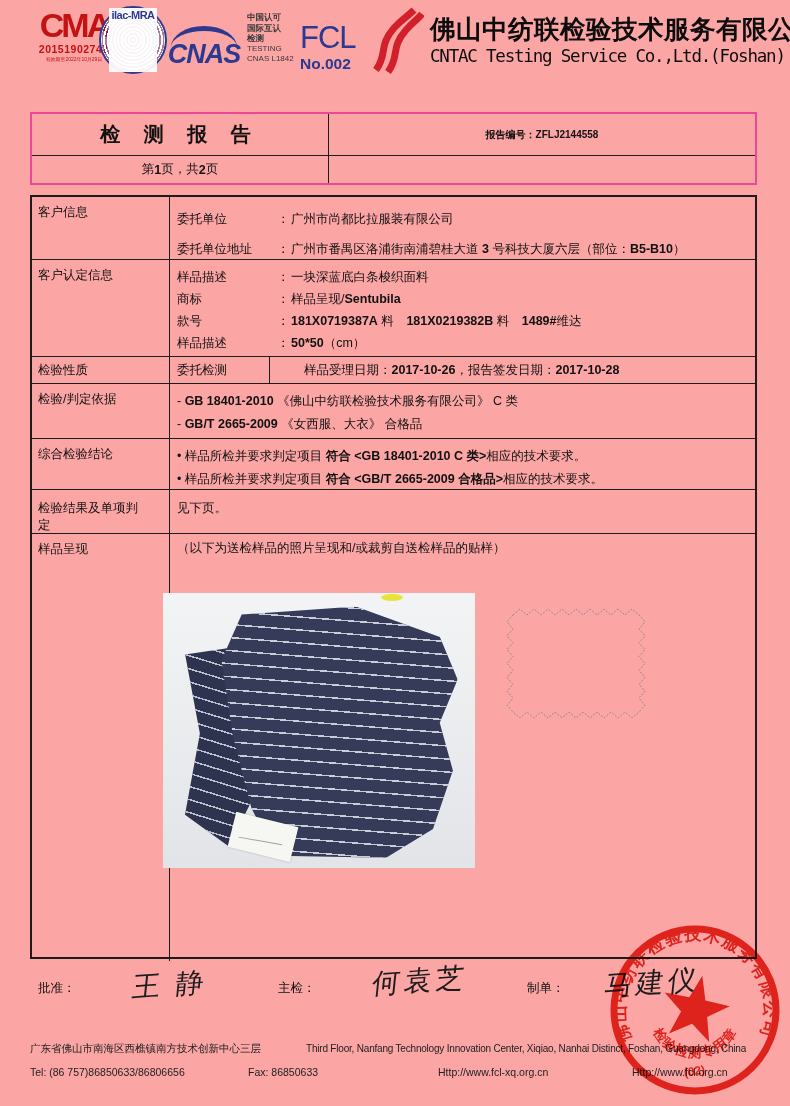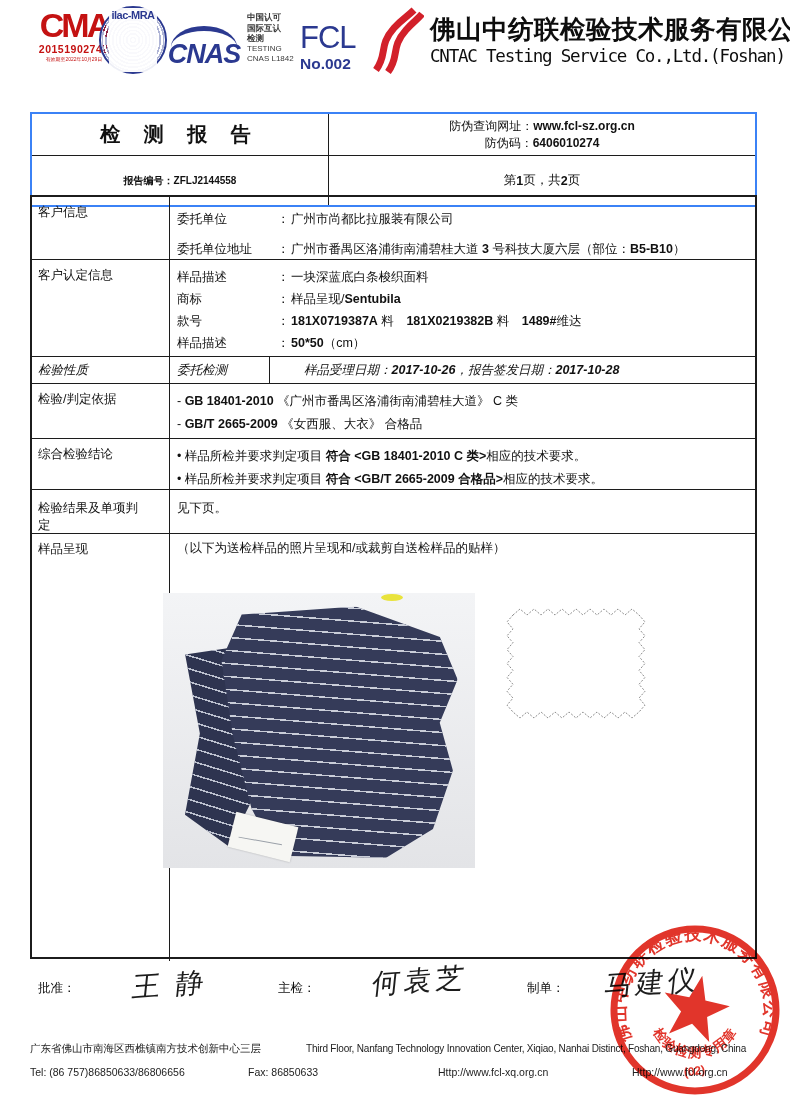--- a/index.html
+++ b/index.html
@@ -1,16 +1,16 @@
 <!DOCTYPE html>
 <html><head>
 <meta charset="utf-8">
 <style>
   html,body{margin:0;padding:0;background:#888;}
-  #page{position:relative;width:790px;height:1106px;background:#ffffff;overflow:hidden;
+  #page{position:relative;width:790px;height:1106px;background:#fca5a5;overflow:hidden;
         font-family:"Liberation Sans",sans-serif;color:#111;}
   .abs{position:absolute;}
 
   
   .cma{left:26px;top:8px;width:96px;text-align:center;color:#c41212;}
   .cma-mark{font-weight:bold;font-size:34px;letter-spacing:-3px;line-height:34px;}
   .cma-no{font-weight:bold;font-size:10.5px;letter-spacing:.5px;margin-top:1px;}
   .cma-valid{font-size:5.5px;transform:scale(.9);margin-top:1px;}
   .ilac{left:99px;top:6px;width:64px;height:64px;border:2.5px solid #2b3990;border-radius:50%;
         background:repeating-radial-gradient(circle at 50% 50%, #fff 0 2px, rgba(43,57,144,.38) 2px 3.5px);
@@ -25,21 +25,21 @@
   .acc .lat{font-size:8px;}
   .fcl{left:300px;top:14px;width:70px;color:#2b3990;}
   .fcl-mark{font-weight:normal;font-size:31px;letter-spacing:-1px;line-height:31px;margin-top:8px;}
   .fcl-no{font-weight:bold;font-size:15.5px;margin-top:2px;}
   .swoosh{left:368px;top:6px;}
   .co-cn{left:430px;top:12px;width:356px;font-size:25.5px;font-weight:bold;letter-spacing:.5px;color:#0d0d0d;white-space:nowrap;}
   .co-en{left:430px;top:46px;width:356px;font-size:17.5px;font-family:"DejaVu Sans Mono",monospace;
          letter-spacing:-1.2px;color:#0d0d0d;white-space:nowrap;}
 
   
-  .t1{left:30px;top:112px;width:727px;height:95px;border:2px solid #3b82f6;box-sizing:border-box;
+  .t1{left:30px;top:112px;width:727px;height:73px;border:2px solid #ec4899;box-sizing:border-box;
       display:grid;grid-template-columns:297px 1fr;grid-template-rows:42px 1fr;}
   .t1 > div{border-right:1.5px solid #1c1c1c;border-bottom:1.5px solid #1c1c1c;
       display:flex;align-items:center;justify-content:center;box-sizing:border-box;}
   .t1 > div:nth-child(2n){border-right:0;}
   .t1 > div:nth-child(n+3){border-bottom:0;}
   .t1-title{font-size:20px;font-weight:bold;letter-spacing:9px;}
   .t1-anti{flex-direction:column;font-size:12px;line-height:17px;}
   .t1-repno{font-size:10px;font-weight:bold;}
   .t1-page{font-size:12.5px;}
   .b{font-weight:bold;}
@@ -122,28 +122,20 @@
     <svg width="56" height="70" viewBox="0 0 56 70">
       <path d="M8,64 C20,48 10,40 26,22 C34,13 40,10 46,4" stroke="#d2202a" stroke-width="7" fill="none"></path>
       <path d="M20,66 C32,50 22,42 38,24 C46,15 50,13 54,8" stroke="#d2202a" stroke-width="7" fill="none"></path>
     </svg>
   </div>
   <div class="abs co-cn">佛山中纺联检验技术服务有限公司</div>
   <div class="abs co-en">CNTAC Testing Service Co.,Ltd.(Foshan)</div>
 
   <div class="abs t1">
     <div class="t1-title">检 测 报 告</div>
-    <div class="t1-anti">
-      <div>
-        <span>防伪查询网址：</span><span class="b">www.fcl-sz.org.cn</span>
-      </div>
-      <div>
-        <span>防伪码：</span><span class="b">6406010274</span>
-      </div>
-    </div>
     <div class="t1-repno">
       <span>报告编号：</span>
         <span>ZFLJ2144558</span>
     </div>
     <div class="t1-page">
       <span>第 </span>
         <span class="b">1</span>
         <span> 页，共 </span>
         <span class="b">2</span>
         <span> 页</span>
@@ -187,36 +179,36 @@
             <span><span class="b">181X0719387A</span><span> 料　</span><span class="b">181X0219382B</span><span> 料　</span><span class="b">1489#</span><span>维达</span></span>
         </div>
         <div class="kv">
           <span class="k">样品描述</span>
             <span class="c">：</span>
             <span><span class="b">50*50</span><span>（cm）</span></span>
         </div>
       </div>
     </div>
 
-    <div class="row" style="height:27px;font-style:italic;">
+    <div class="row" style="height:27px;">
       <div class="hcell" style="padding-top:5px;">检验性质</div>
       <div class="vcell" style="padding:0;">
         <div class="nat-sub">
           <div class="nat-val">委托检测</div>
           <div class="nat-dates">
             <span>样品受理日期：</span><span class="b">2017-10-26</span><span>，报告签发日期：</span><span class="b">2017-10-28</span>
           </div>
         </div>
       </div>
     </div>
 
     <div class="row" style="height:55px;">
       <div class="hcell">检验/判定依据</div>
       <div class="vcell">
-        <div class="li"><span>- </span><span class="b">GB 18401-2010</span><span> 《广州市番禺区洛浦街南浦碧桂大道》 C 类</span></div>
+        <div class="li"><span>- </span><span class="b">GB 18401-2010</span><span> 《佛山中纺联检验技术服务有限公司》 C 类</span></div>
         <div class="li"><span>- </span><span class="b">GB/T 2665-2009</span><span> 《女西服、大衣》 合格品</span></div>
       </div>
     </div>
 
     <div class="row" style="height:51px;">
       <div class="hcell">综合检验结论</div>
       <div class="vcell">
         <div class="li"><span>• 样品所检并要求判定项目 </span><span class="b">符合 &lt;GB 18401-2010 C 类&gt;</span><span>相应的技术要求。</span></div>
         <div class="li"><span>• 样品所检并要求判定项目 </span><span class="b">符合 &lt;GB/T 2665-2009 合格品&gt;</span><span>相应的技术要求。</span></div>
       </div>

